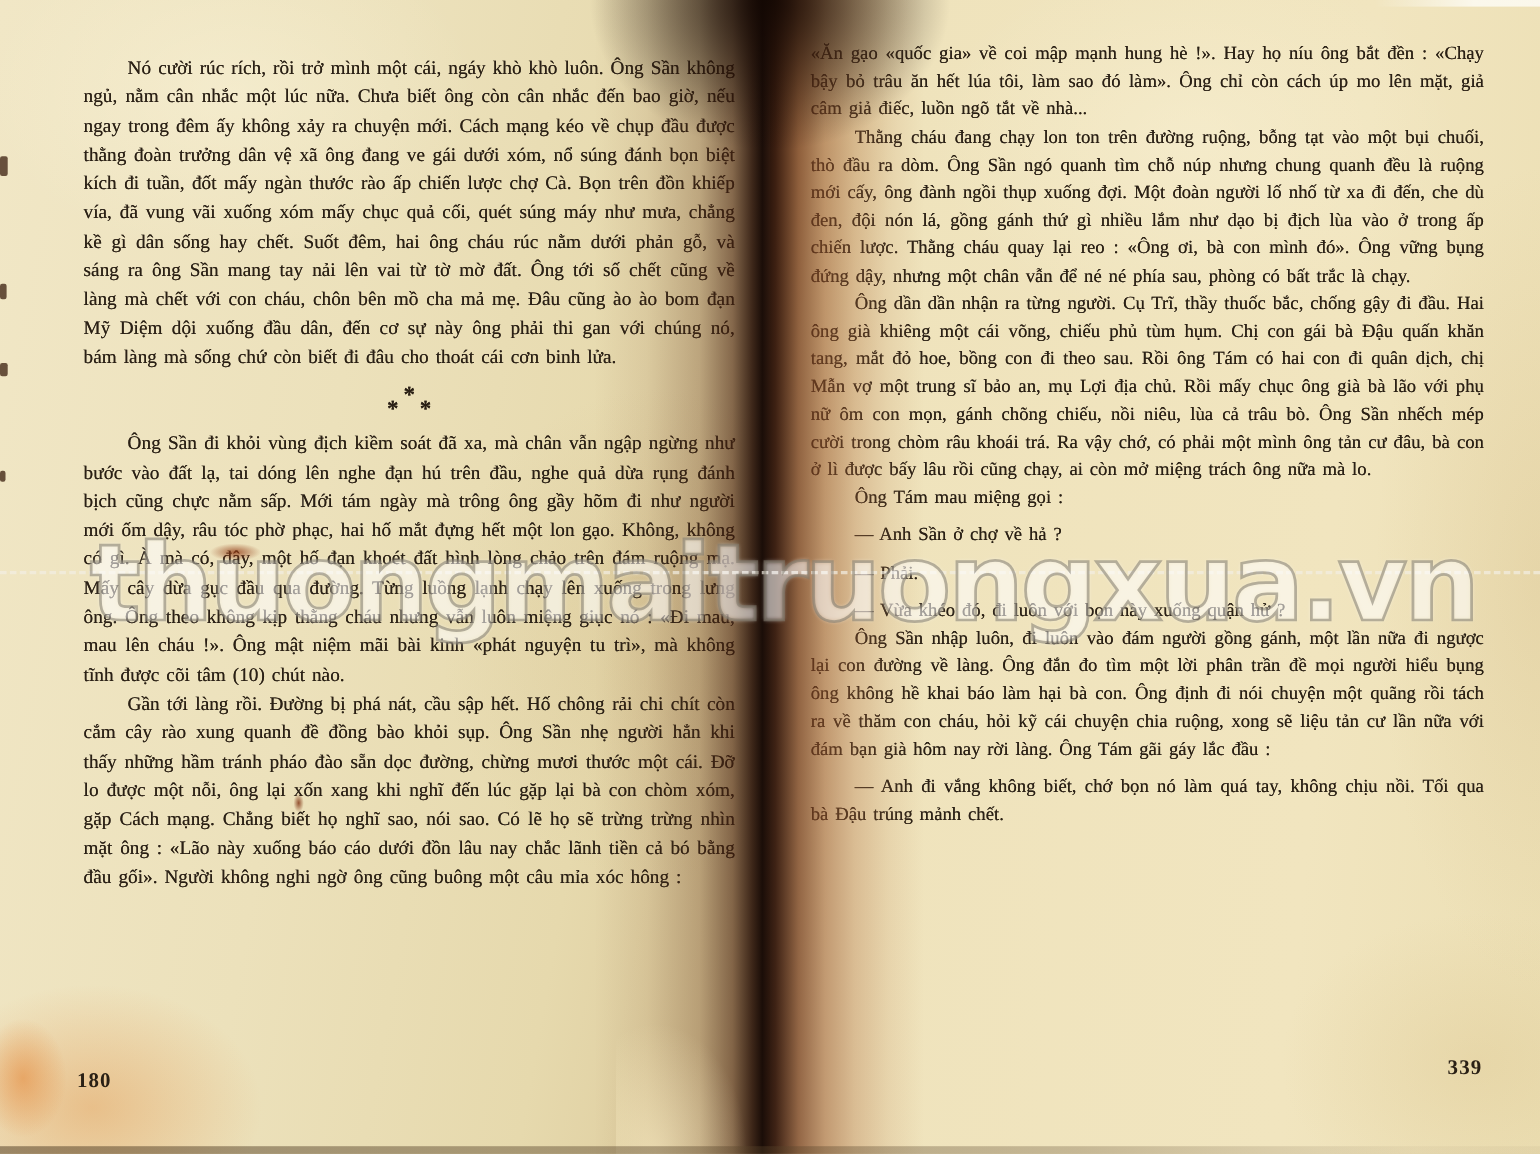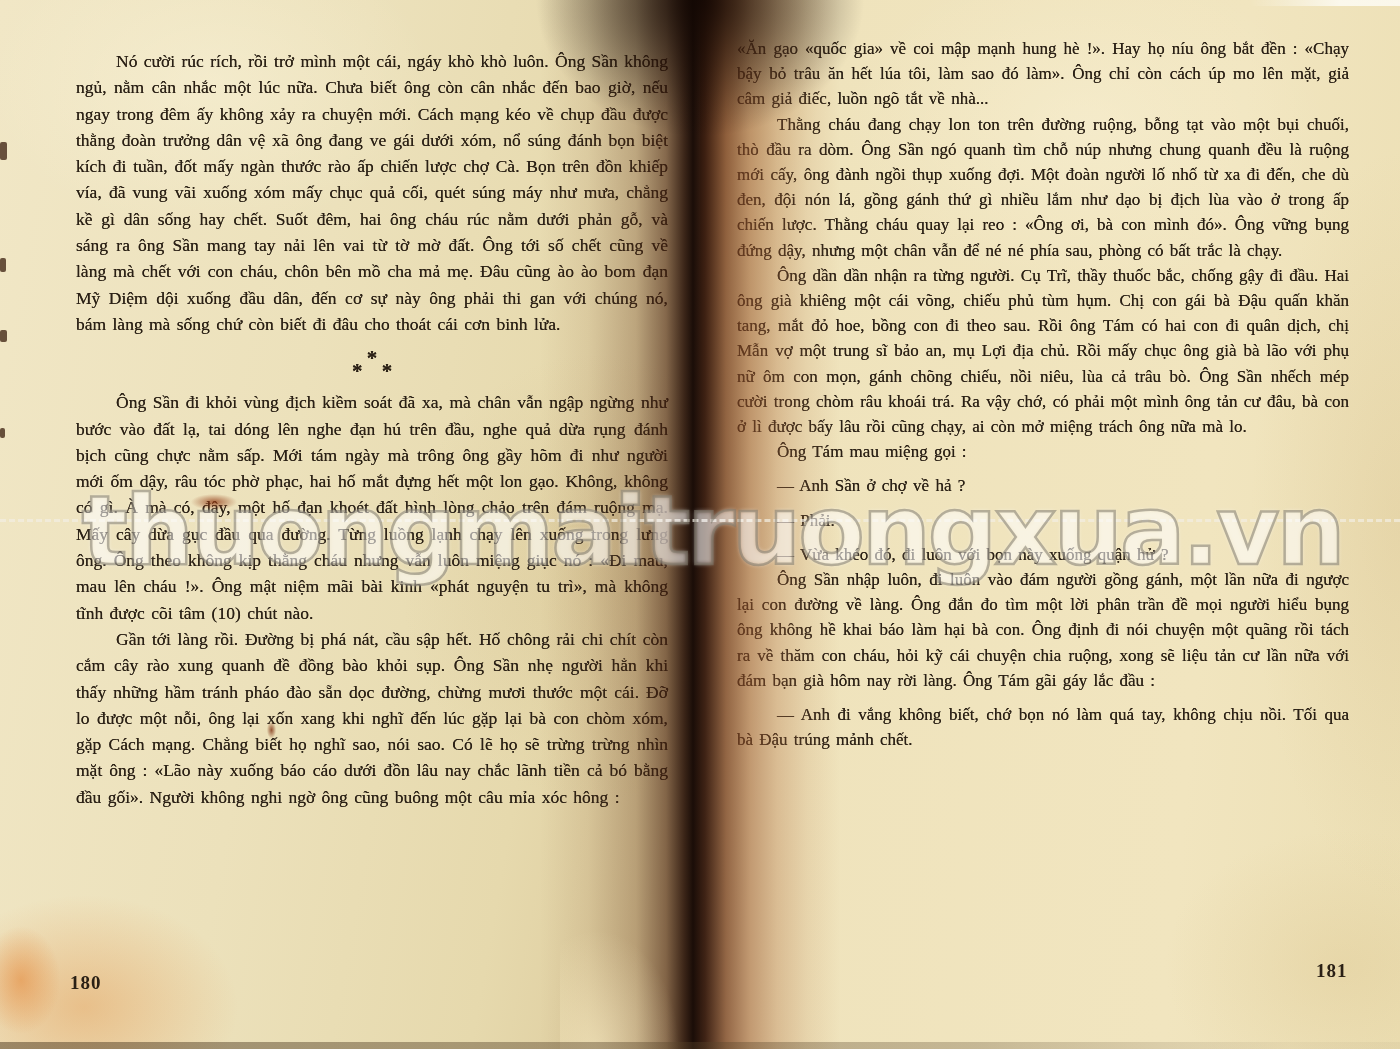--- a/index.html
+++ b/index.html
@@ -129,21 +129,21 @@
       <p class="para">«Ăn gạo «quốc gia» về coi mập mạnh hung hè !». Hay họ níu ông bắt đền : «Chạy bậy bỏ trâu ăn hết lúa tôi, làm sao đó làm». Ông chỉ còn cách úp mo lên mặt, giả câm giả điếc, luồn ngõ tắt về nhà...</p>
       <p class="para indent">Thằng cháu đang chạy lon ton trên đường ruộng, bỗng tạt vào một bụi chuối, thò đầu ra dòm. Ông Sần ngó quanh tìm chỗ núp nhưng chung quanh đều là ruộng mới cấy, ông đành ngồi thụp xuống đợi. Một đoàn người lố nhố từ xa đi đến, che dù đen, đội nón lá, gồng gánh thứ gì nhiều lắm như dạo bị địch lùa vào ở trong ấp chiến lược. Thằng cháu quay lại reo : «Ông ơi, bà con mình đó». Ông vững bụng đứng dậy, nhưng một chân vẫn để né né phía sau, phòng có bất trắc là chạy.</p>
       <p class="para indent">Ông dần dần nhận ra từng người. Cụ Trĩ, thầy thuốc bắc, chống gậy đi đầu. Hai ông già khiêng một cái võng, chiếu phủ tùm hụm. Chị con gái bà Đậu quấn khăn tang, mắt đỏ hoe, bồng con đi theo sau. Rồi ông Tám có hai con đi quân dịch, chị Mẫn vợ một trung sĩ bảo an, mụ Lợi địa chủ. Rồi mấy chục ông già bà lão với phụ nữ ôm con mọn, gánh chõng chiếu, nồi niêu, lùa cả trâu bò. Ông Sần nhếch mép cười trong chòm râu khoái trá. Ra vậy chớ, có phải một mình ông tản cư đâu, bà con ở lì được bấy lâu rồi cũng chạy, ai còn mở miệng trách ông nữa mà lo.</p>
       <p class="para indent">Ông Tám mau miệng gọi :</p>
       <p class="dialogue">— Anh Sần ở chợ về hả ?</p>
       <p class="dialogue">— Phải.</p>
       <p class="dialogue">— Vừa khéo đó, đi luôn với bọn này xuống quận hử ?</p>
       <p class="para indent">Ông Sần nhập luôn, đi luôn vào đám người gồng gánh, một lần nữa đi ngược lại con đường về làng. Ông đắn đo tìm một lời phân trần đề mọi người hiểu bụng ông không hề khai báo làm hại bà con. Ông định đi nói chuyện một quãng rồi tách ra về thăm con cháu, hỏi kỹ cái chuyện chia ruộng, xong sẽ liệu tản cư lần nữa với đám bạn già hôm nay rời làng. Ông Tám gãi gáy lắc đầu :</p>
       <p class="dialogue">— Anh đi vắng không biết, chớ bọn nó làm quá tay, không chịu nồi. Tối qua bà Đậu trúng mảnh chết.</p>
     </div>
-    <div class="pagenum" style="left:616px;top:960px;">181</div>
+    <div class="pagenum" style="left:616px;top:960px;">339</div>
   </div>
 
   <div class="stain stain-corner"></div>
   <div class="stain stain-smudge"></div>
   <div class="stain stain-drip"></div>
   <div class="speck speck-1"></div>
   <div class="speck speck-2"></div>
   <div class="speck speck-3"></div>
   <div class="speck speck-4"></div>
 

